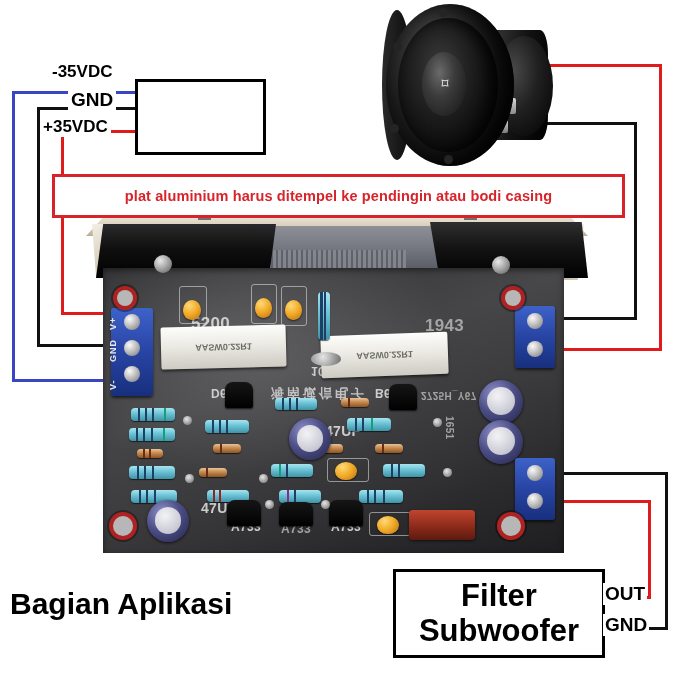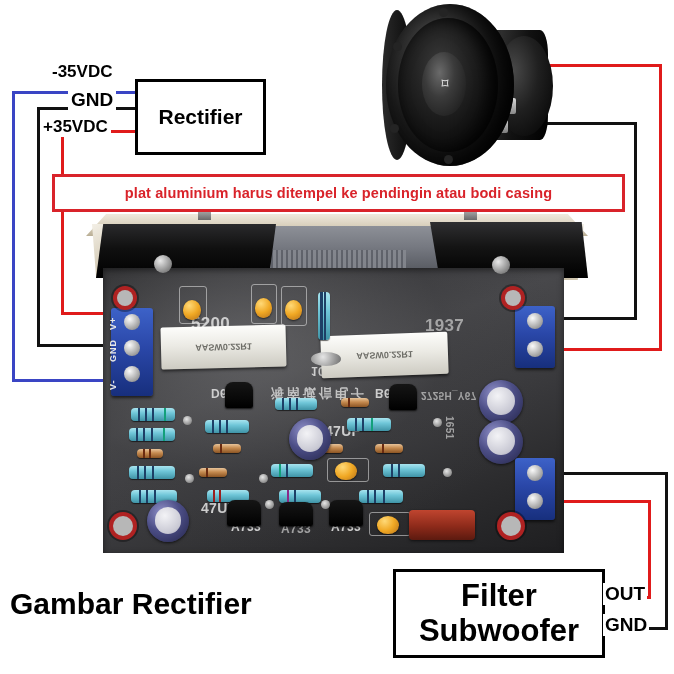--- a/index.html
+++ b/index.html
@@ -185,21 +185,21 @@
 
   <div class="abs" style="left:198px;top:206px;width:13px;height:14px;z-index:16;
               background:linear-gradient(180deg,#c9c9c9,#6a6a6a);border-radius:3px 3px 0 0;"></div>
   <div class="abs" style="left:464px;top:206px;width:13px;height:14px;z-index:16;
               background:linear-gradient(180deg,#c9c9c9,#6a6a6a);border-radius:3px 3px 0 0;"></div>
 
 
   <div id="pcb">
 
     <div class="pcbtxt" style="left:88px;top:46px;font-size:17px;">5200</div>
-    <div class="pcbtxt dim" style="left:322px;top:48px;font-size:17px;">1937</div>
+    <div class="pcbtxt dim" style="left:322px;top:48px;font-size:17px;">1943</div>
     <div class="pcbtxt" style="left:208px;top:96px;font-size:12px;transform:scaleY(-1);">100W±1</div>
     <div class="pcbtxt" style="left:108px;top:118px;font-size:12px;transform:scaleY(-1);">D66</div>
     <div class="pcbtxt" style="left:272px;top:118px;font-size:12px;transform:scaleY(-1);">B64</div>
     <div class="pcbtxt dim" style="left:318px;top:122px;font-size:10px;transform:scaleY(-1);">2725H_Y67</div>
     <div class="pcbtxt dim" style="left:352px;top:148px;font-size:10px;transform:rotate(90deg);transform-origin:left top;">1651</div>
     <div class="cn" style="left:168px;top:116px;font-size:13px;transform:scaleY(-1);">海南诚信电子</div>
 
     <div class="pcbtxt" style="left:222px;top:155px;font-size:14px;">47UF</div>
     <div class="pcbtxt" style="left:98px;top:232px;font-size:14px;">47UF</div>
 
@@ -363,37 +363,36 @@
     <div class="slvblob" style="left:156px;top:206px;width:9px;height:9px;"></div>
     <div class="slvblob" style="left:162px;top:232px;width:9px;height:9px;"></div>
     <div class="slvblob" style="left:218px;top:232px;width:9px;height:9px;"></div>
     <div class="slvblob" style="left:330px;top:150px;width:9px;height:9px;"></div>
     <div class="slvblob" style="left:340px;top:200px;width:9px;height:9px;"></div>
   </div>
 
 
   <div class="box" style="left:135px;top:79px;width:131px;height:76px;font-size:21px;">
     <div>
-      <div>Rectifier</div>
     </div>
   </div>
 
   <div class="plainlbl" style="left:49px;top:62px;font-size:17px;padding:0 3px;">-35VDC</div>
   <div class="plainlbl" style="left:68px;top:89px;font-size:19px;padding:0 3px;">GND</div>
   <div class="plainlbl" style="left:40px;top:117px;font-size:17px;padding:0 3px;">+35VDC</div>
 
-  <div class="warnbox" style="left:52px;top:174px;width:573px;height:38px;font-size:14.5px;">plat aluminium harus ditempel ke pendingin atau bodi casing</div>
+  <div class="warnbox" style="left:52px;top:174px;width:573px;height:44px;font-size:14.5px;">plat aluminium harus ditempel ke pendingin atau bodi casing</div>
 
   <div class="box" style="left:393px;top:569px;width:212px;height:89px;font-size:31px;">
     <div>
       <div>Filter</div>
       <div>Subwoofer</div>
     </div>
   </div>
 
   <div class="plainlbl" style="left:603px;top:583px;font-size:19px;padding:0 2px;">OUT</div>
   <div class="plainlbl" style="left:603px;top:614px;font-size:19px;padding:0 2px;">GND</div>
 
   <div id="title" style="font-size:30px;">
-    <div>Gambar Rectifier</div>
+    <div>Bagian Aplikasi</div>
   </div>
 
 </div>
 
 </body></html>

